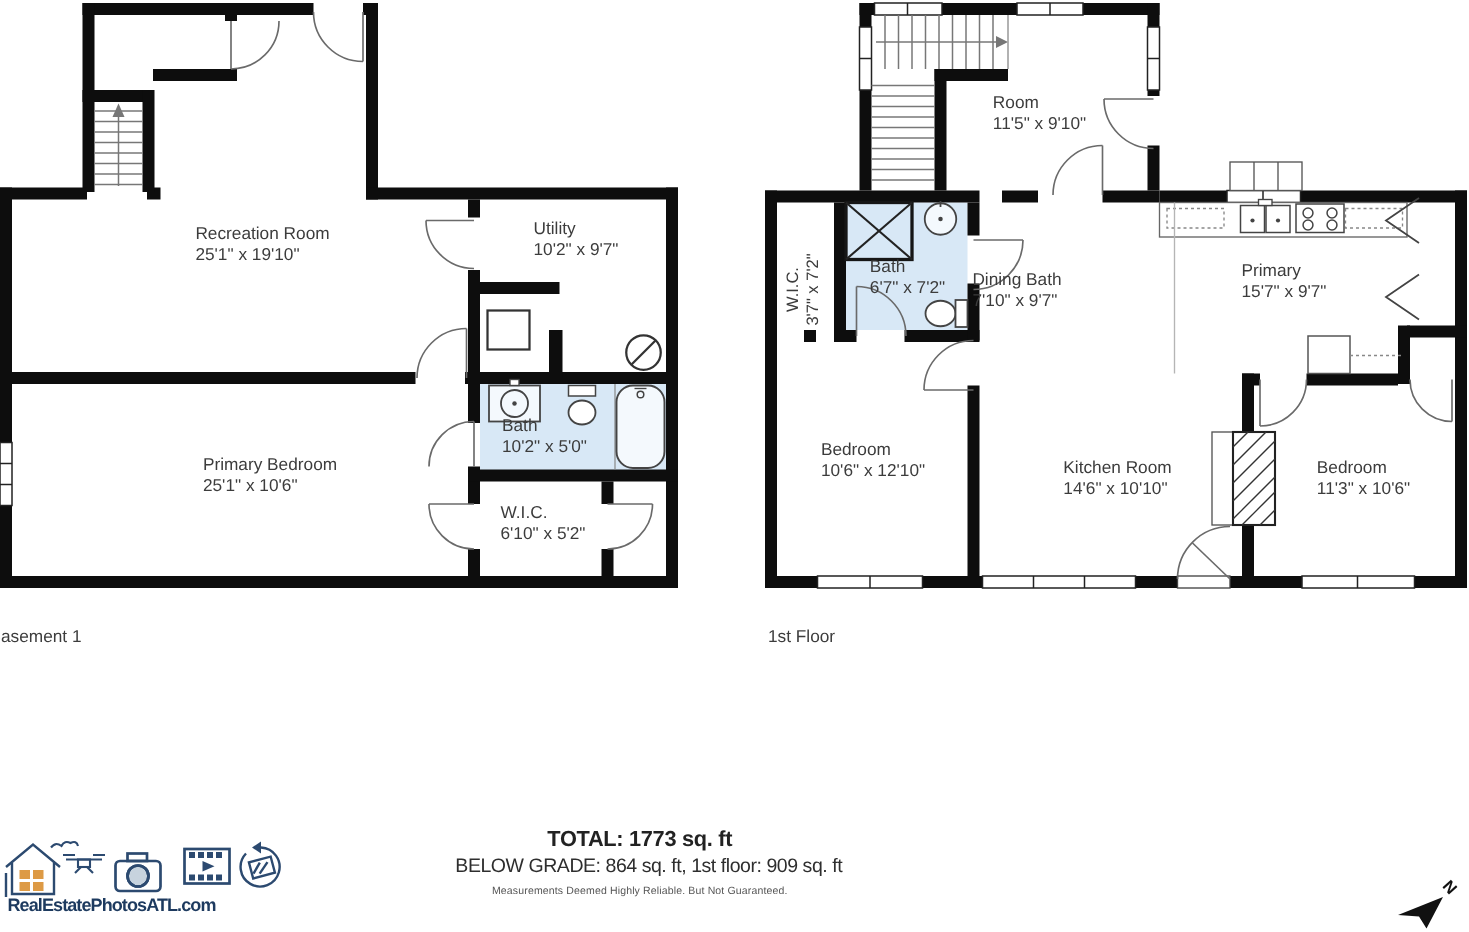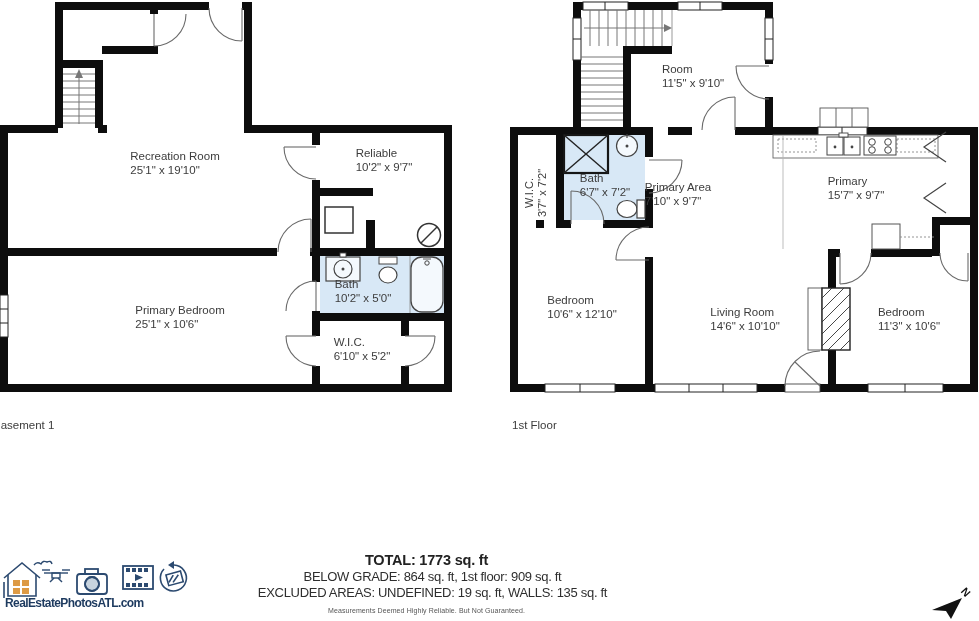--- a/index.html
+++ b/index.html
@@ -288,21 +288,21 @@
         </g>
       </g>
     </g>
   </svg>
 
   <div class="room-label" style="left:155px;top:150px;margin-left:20px;">
     <span class="nm">Recreation Room</span>
     <span class="dm">25'1" x 19'10"</span>
   </div>
   <div class="room-label" style="left:384px;top:147px;">
-    <span class="nm">Reliable</span>
+    <span class="nm">Utility</span>
     <span class="dm">10'2" x 9'7"</span>
   </div>
   <div class="room-label" style="left:152px;top:304px;margin-left:28px;">
     <span class="nm">Primary Bedroom</span>
     <span class="dm">25'1" x 10'6"</span>
   </div>
   <div class="room-label" style="left:363px;top:278px;">
     <span class="nm">Bath</span>
     <span class="dm">10'2" x 5'0"</span>
   </div>
@@ -317,47 +317,46 @@
   </div>
   <div class="vert-label" style="left:536px;top:193px;">
     <span class="nm" style="display:block;">W.I.C.</span>
     <span class="dm" style="display:block;">3'7" x 7'2"</span>
   </div>
   <div class="room-label" style="left:605px;top:172px;">
     <span class="nm">Bath</span>
     <span class="dm">6'7" x 7'2"</span>
   </div>
   <div class="room-label" style="left:678px;top:181px;">
-    <span class="nm">Primary Area</span>
+    <span class="nm">Dining Bath</span>
     <span class="dm">7'10" x 9'7"</span>
   </div>
   <div class="room-label" style="left:856px;top:175px;">
     <span class="nm">Primary</span>
     <span class="dm">15'7" x 9'7"</span>
   </div>
   <div class="room-label" style="left:582px;top:294px;">
     <span class="nm">Bedroom</span>
     <span class="dm">10'6" x 12'10"</span>
   </div>
   <div class="room-label" style="left:745px;top:306px;">
-    <span class="nm">Living Room</span>
+    <span class="nm">Kitchen Room</span>
     <span class="dm">14'6" x 10'10"</span>
   </div>
   <div class="room-label" style="left:909px;top:306px;">
     <span class="nm">Bedroom</span>
     <span class="dm">11'3" x 10'6"</span>
   </div>
 
   <div class="floor-label" style="left:-7px;top:419px;">Basement 1</div>
   <div class="floor-label" style="left:512px;top:419px;text-align:right;">1st Floor</div>
 
   <div class="footer">
     <div class="t1">TOTAL: 1773 sq. ft</div>
     <div class="t2">BELOW GRADE: 864 sq. ft, 1st floor: 909 sq. ft</div>
-    <div class="t3">EXCLUDED AREAS: UNDEFINED: 19 sq. ft, WALLS: 135 sq. ft</div>
     <div class="disc">Measurements Deemed Highly Reliable. But Not Guaranteed.</div>
   </div>
 
   <div class="logo">
     <svg width="200" height="42" viewBox="0 0 200 42">
       <g stroke="#2c4a70" stroke-width="1.6" fill="none">
         <polyline points="2,22 20,7 38,22"></polyline>
         <polyline points="6,19 6,40 34,40 34,19"></polyline>
         <polyline points="2,26 2,58"></polyline>
         <g fill="#dd9a45" stroke="none">

